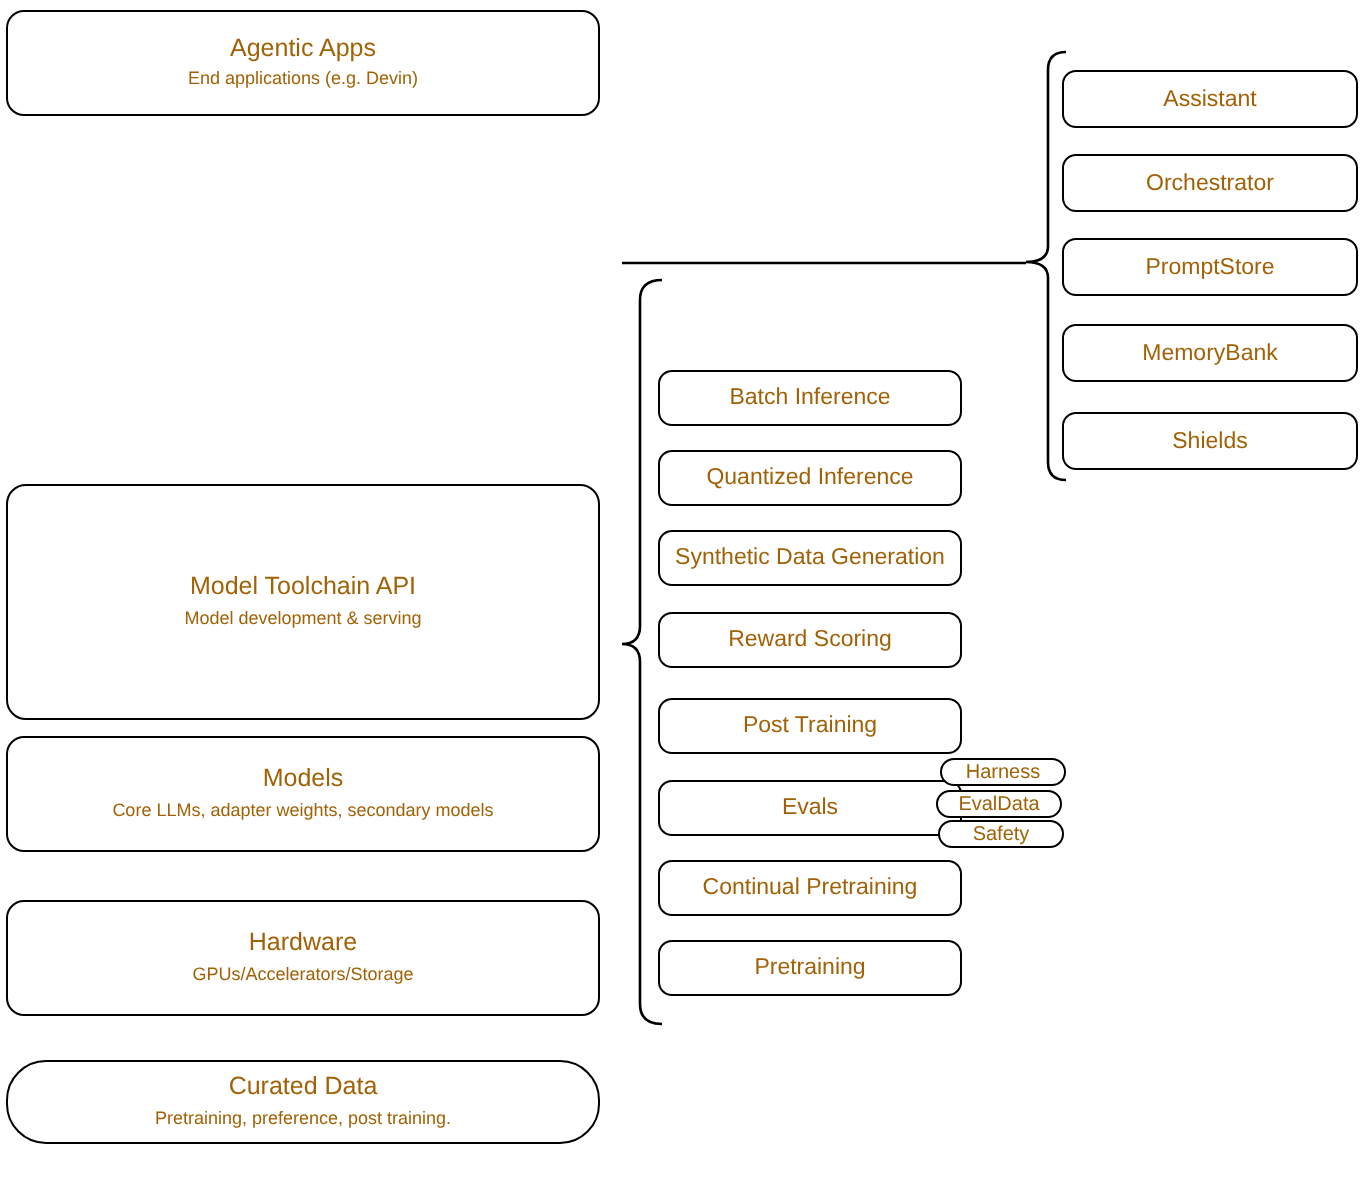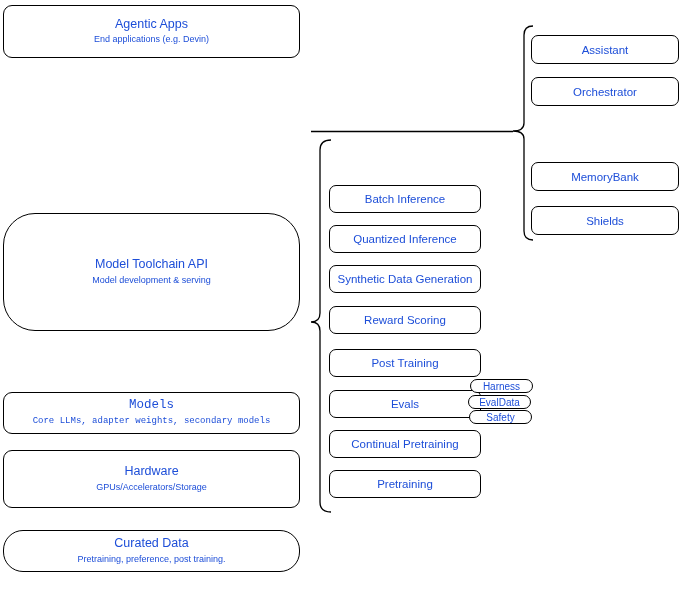--- a/index.html
+++ b/index.html
@@ -2,21 +2,21 @@
 <html><head>
 <meta charset="utf-8">
 <style>
   html, body { margin: 0; padding: 0; background: #ffffff; }
   .canvas {
     position: relative;
     width: 682px;
     height: 591px;
     background: #ffffff;
     font-family: "Liberation Sans", sans-serif;
-    color: #1d4ed8;
+    color: #a16207;
     overflow: hidden;
   }
   .overlay {
     position: absolute;
     left: 0; top: 0;
     width: 682px; height: 591px;
     z-index: 0;
   }
   .box {
     position: absolute;
@@ -66,25 +66,25 @@
   <svg class="overlay" viewBox="0 0 682 591" xmlns="http://www.w3.org/2000/svg">
     <path d="M311,131.5 L513,131.5" stroke="#000000" stroke-width="1.3" fill="none"></path>
     <path d="M533,26 Q524,26 524,35 L524,123 Q524,131 513,131 Q524,131 524,139 L524,231 Q524,240 533,240" stroke="#000000" stroke-width="1.3" fill="none"></path>
     <path d="M331,140 Q320,140 320,150 L320,313 Q320,322 311,322 Q320,322 320,331 L320,502 Q320,512 331,512" stroke="#000000" stroke-width="1.3" fill="none"></path>
   </svg>
 
   <div class="box stack-box" style="top:5px; height:53px; border-radius:9px;">
     <div class="title">Agentic Apps</div>
     <div class="subtitle">End applications (e.g. Devin)</div>
   </div>
-  <div class="box stack-box" style="top:213px; height:118px; border-radius:32px;">
+  <div class="box stack-box" style="top:242px; height:118px; border-radius:10px;">
     <div class="title">Model Toolchain API</div>
     <div class="subtitle">Model development &amp; serving</div>
   </div>
-  <div class="box stack-box" style="top:392px; height:42px; border-radius:9px;font-family:Liberation Mono, monospace;">
+  <div class="box stack-box" style="top:368px; height:58px; border-radius:9px;">
     <div class="title">Models</div>
     <div class="subtitle">Core LLMs, adapter weights, secondary models</div>
   </div>
   <div class="box stack-box" style="top:450px; height:58px; border-radius:9px;">
     <div class="title">Hardware</div>
     <div class="subtitle">GPUs/Accelerators/Storage</div>
   </div>
   <div class="box stack-box" style="top:530px; height:42px; border-radius:20px;">
     <div class="title">Curated Data</div>
     <div class="subtitle">Pretraining, preference, post training.</div>
@@ -124,20 +124,23 @@
   <div class="pill" style="top:410px; left:469px;">
     <span>Safety</span>
   </div>
 
   <div class="box right-box" style="top:35px;">
     <span>Assistant</span>
   </div>
   <div class="box right-box" style="top:77px;">
     <span>Orchestrator</span>
   </div>
+  <div class="box right-box" style="top:119px;">
+    <span>PromptStore</span>
+  </div>
   <div class="box right-box" style="top:162px;">
     <span>MemoryBank</span>
   </div>
   <div class="box right-box" style="top:206px;">
     <span>Shields</span>
   </div>
 
 </div>
 
 </body></html>

